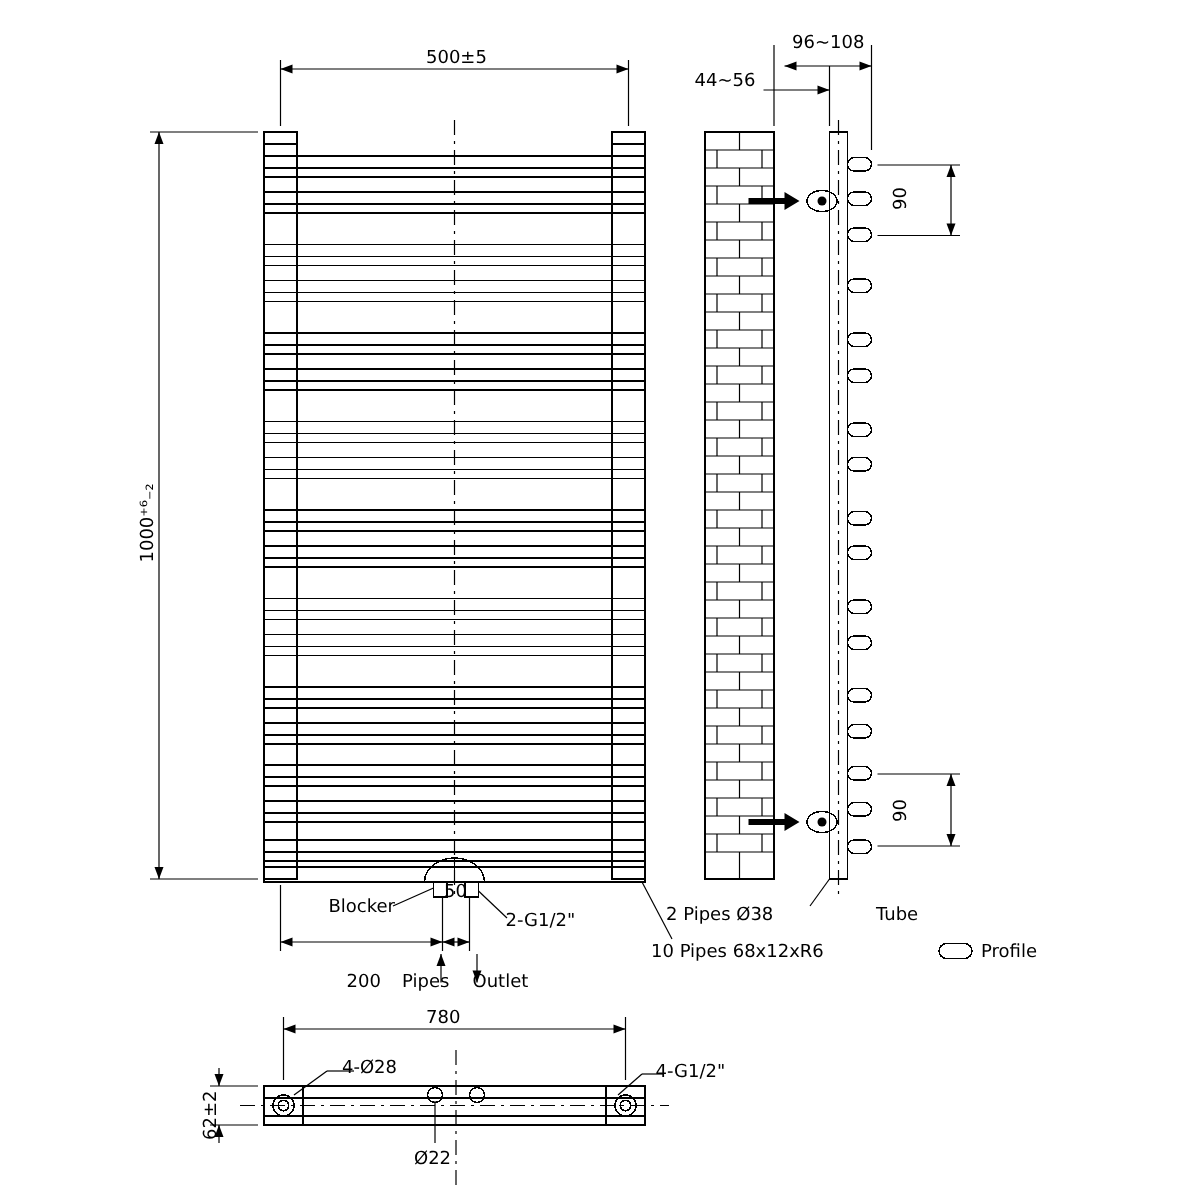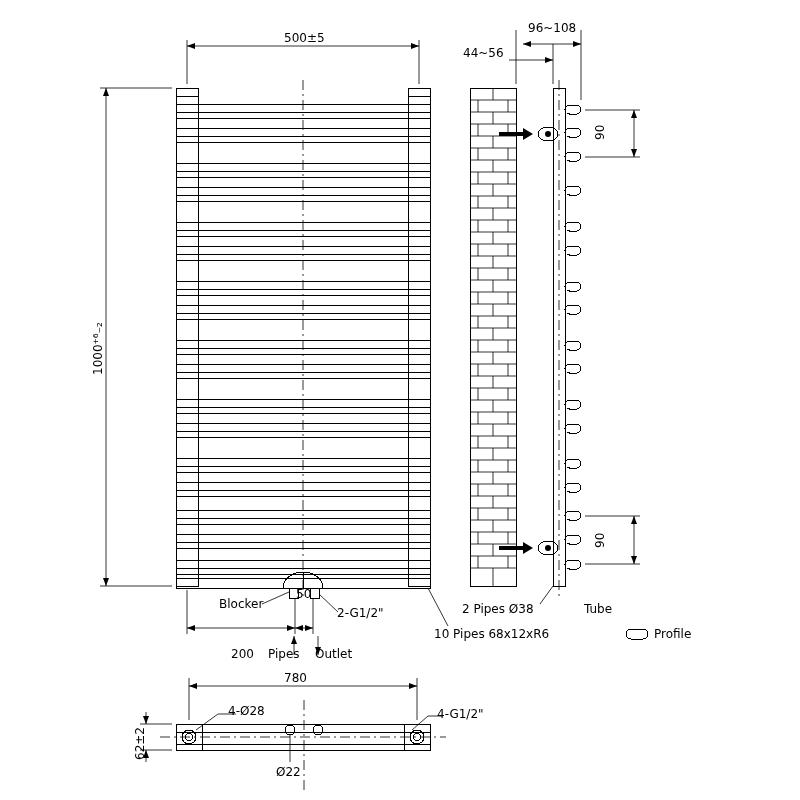--- a/index.html
+++ b/index.html
@@ -376,21 +376,21 @@
   <div class="lbl vert" style="left:594px; top:140px;">90</div>
   <div class="lbl vert" style="left:594px; top:548px;">90</div>
 
   <div class="lbl" style="left:219px; top:598px;text-align:center;">Blocker</div>
   <div class="lbl" style="left:337px; top:607px;">2-G1/2"</div>
   <div class="lbl" style="left:231px; top:648px;">200</div>
   <div class="lbl" style="left:296px; top:588px;">50</div>
   <div class="lbl" style="left:268px; top:648px;">Pipes</div>
   <div class="lbl" style="left:315px; top:648px;">Outlet</div>
 
-  <div class="lbl" style="left:462px; top:603px;">2 Pipes Ø38</div>
+  <div class="lbl" style="left:444px; top:603px;">2 Pipes Ø38</div>
   <div class="lbl" style="left:584px; top:603px;">Tube</div>
   <div class="lbl" style="left:434px; top:628px;">10 Pipes  68x12xR6</div>
   <div class="lbl" style="left:654px; top:628px;text-align:right;">Profile</div>
 
   <div class="lbl" style="left:284px; top:672px;">780</div>
   <div class="lbl vert" style="left:134px; top:760px;">62±2</div>
   <div class="lbl" style="left:228px; top:705px;">4-Ø28</div>
   <div class="lbl" style="left:437px; top:708px;">4-G1/2"</div>
   <div class="lbl" style="left:276px; top:766px;">Ø22</div>
 

